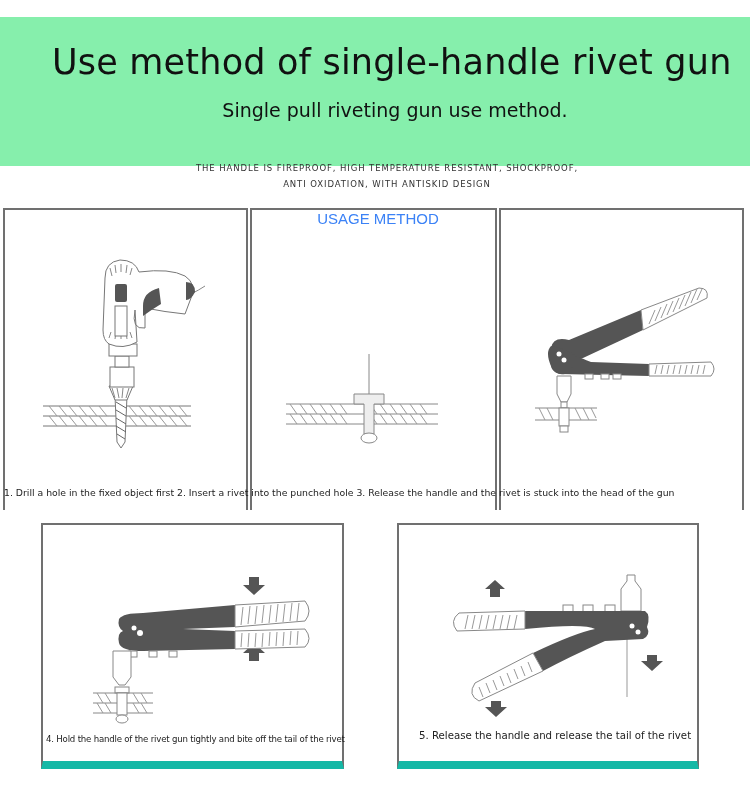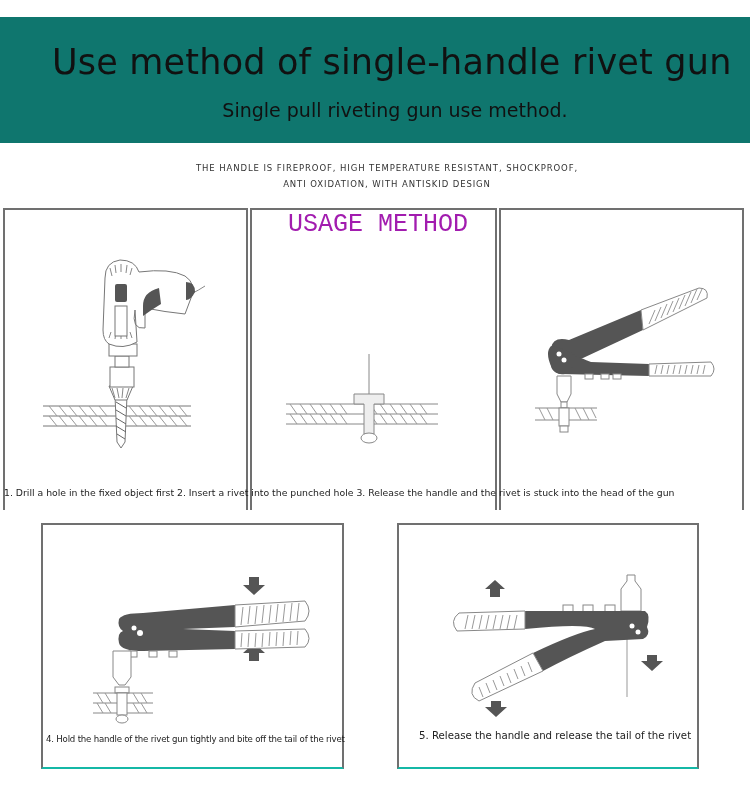--- a/index.html
+++ b/index.html
@@ -1,21 +1,21 @@
 <!DOCTYPE html>
 <html><head>
   <meta charset="utf-8">
   <style>
     * { margin: 0; padding: 0; box-sizing: border-box; }
     html, body { width: 750px; height: 787px; background: #ffffff; overflow: hidden; }
     body { position: relative; font-family: "DejaVu Sans", sans-serif; color: #111; }
 
     .banner {
-      position: absolute; left: 0; top: 17px; width: 750px; height: 126px;
-      background: #0f766e;
+      position: absolute; left: 0; top: 17px; width: 750px; height: 149px;
+      background: #86efac;
     }
     .banner-title {
       position: absolute; left: 52px; top: 22px; width: 700px;
       font-family: "DejaVu Sans", sans-serif; font-size: 35px; line-height: 46px;
       color: #111; letter-spacing: 0.2px; white-space: nowrap;
     }
     .banner-subtitle {
       position: absolute; left: 0; top: 80px; width: 790px; text-align: center;
       font-size: 19px; line-height: 26px; color: #111; white-space: nowrap;
     }
@@ -24,26 +24,26 @@
       position: absolute; left: 0; width: 774px; text-align: center;
       font-family: "DejaVu Sans", sans-serif; font-size: 8.5px; letter-spacing: 0.9px;
       color: #333; white-space: nowrap;
     }
     .tagline.l1 { top: 163px; }
     .tagline.l2 { top: 179px; }
 
     .panel {
       position: absolute; border: 2px solid #707070; border-bottom: none; background: #fff;
     }
-    .panel.closed { border-bottom: 2px solid #14b8a6; }
+    .panel.closed { border-bottom: 8px solid #14b8a6; }
     .panel svg { position: absolute; left: 0; top: 0; }
 
     .usage-heading {
       position: absolute; left: 250px; top: 210px; width: 256px; text-align: center;
-      font-family: Liberation Mono, monospace; font-size: 25px; color: #a21caf;
+      font-family: Liberation Sans, sans-serif; font-size: 15px; color: #3b82f6;
       letter-spacing: 0px; white-space: nowrap;
     }
 
     .caption {
       position: absolute; font-family: "DejaVu Sans", sans-serif; color: #222;
       white-space: nowrap;
     }
     .caption.top { left: 4px; top: 487px; font-size: 9.3px; }
     .caption.c4 { left: 46px; top: 732px; font-size: 8.6px; letter-spacing: -0.2px; }
     .caption.c5 { left: 419px; top: 729px; font-size: 10.2px; }

